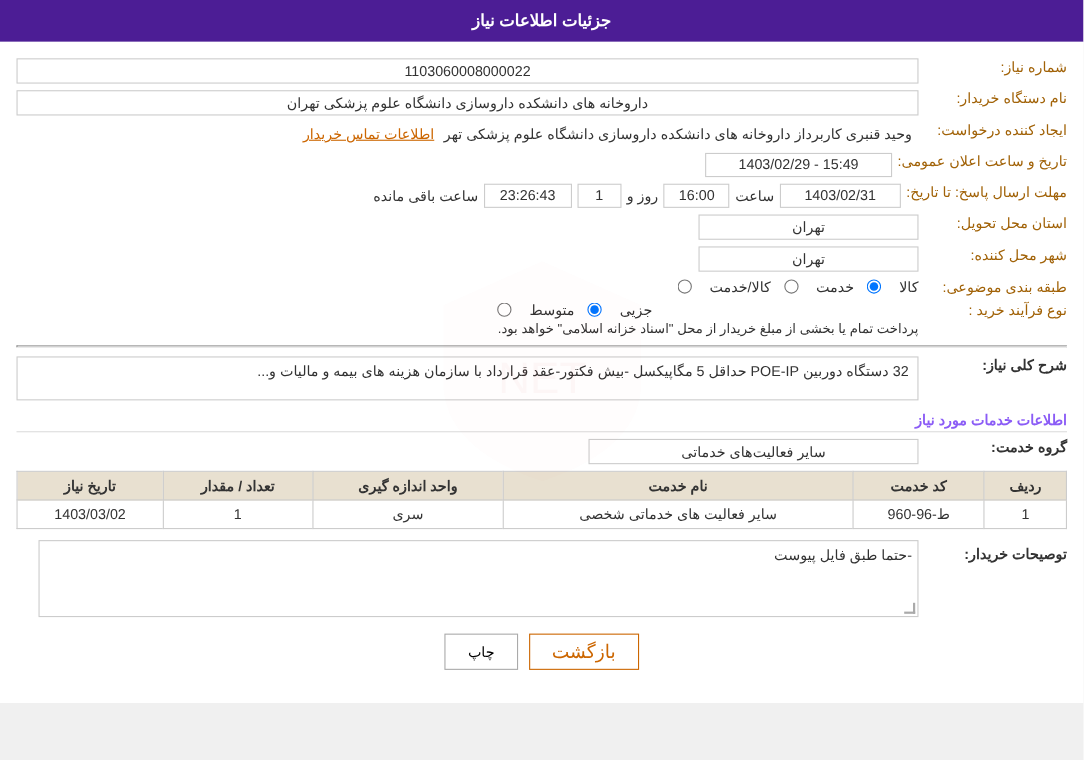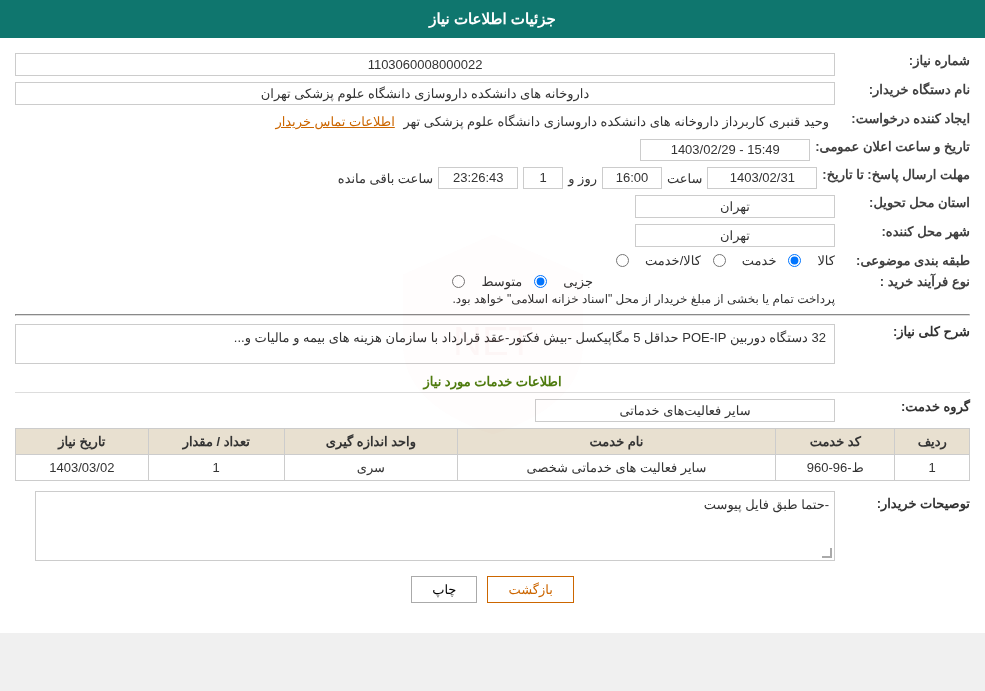--- a/index.html
+++ b/index.html
@@ -11,36 +11,36 @@
       color: #333;
     }
 
     .page-container {
       max-width: 985px;
       margin: 0 auto;
       background: #fff;
     }
 
     .header-bar {
-      background: #0f766e;
+      background: #4c1d95;
       color: #fff;
       text-align: center;
       padding: 10px 15px;
       font-size: 15px;
       font-weight: bold;
     }
 
     .main-content {
       padding: 15px;
       background: #fff;
     }
 
     .field-label {
-      color: #404040;
-      font-weight: bold;
+      color: #a16207;
+      font-weight: normal;
       min-width: 130px;
       text-align: right;
       white-space: nowrap;
     }
 
     .field-value {
       flex: 1;
       border: 1px solid #ccc;
       padding: 3px 6px;
       background: #fff;
@@ -96,27 +96,26 @@
     }
 
     .radio-item {
       display: flex;
       align-items: center;
       gap: 16px;
     }
 
     
     .section-header {
-      color: #4d7c0f;
+      color: #8b5cf6;
       font-weight: bold;
       font-size: 13px;
       margin: 10px 0 6px 0;
       border-bottom: 1px solid #ddd;
       padding-bottom: 3px;
-      text-align: center;
     }
 
     .orange-link {
       color: #cc6600;
       text-decoration: underline;
       cursor: pointer;
     }
 
     
     .desc-box {
@@ -145,21 +144,21 @@
       cursor: pointer;
       font-size: 13px;
       font-family: Tahoma, Arial, sans-serif;
     }
 
     .btn-back {
       background: #fff;
       border: 1px solid #cc6600;
       padding: 5px 20px;
       cursor: pointer;
-      font-size: 13px;
+      font-size: 17px;
       font-family: Tahoma, Arial, sans-serif;
       color: #cc6600;
     }
 
     .shield-watermark {
       position: absolute;
       top: 50%;
       left: 50%;
       transform: translate(-50%, -50%);
       opacity: 0.07;

